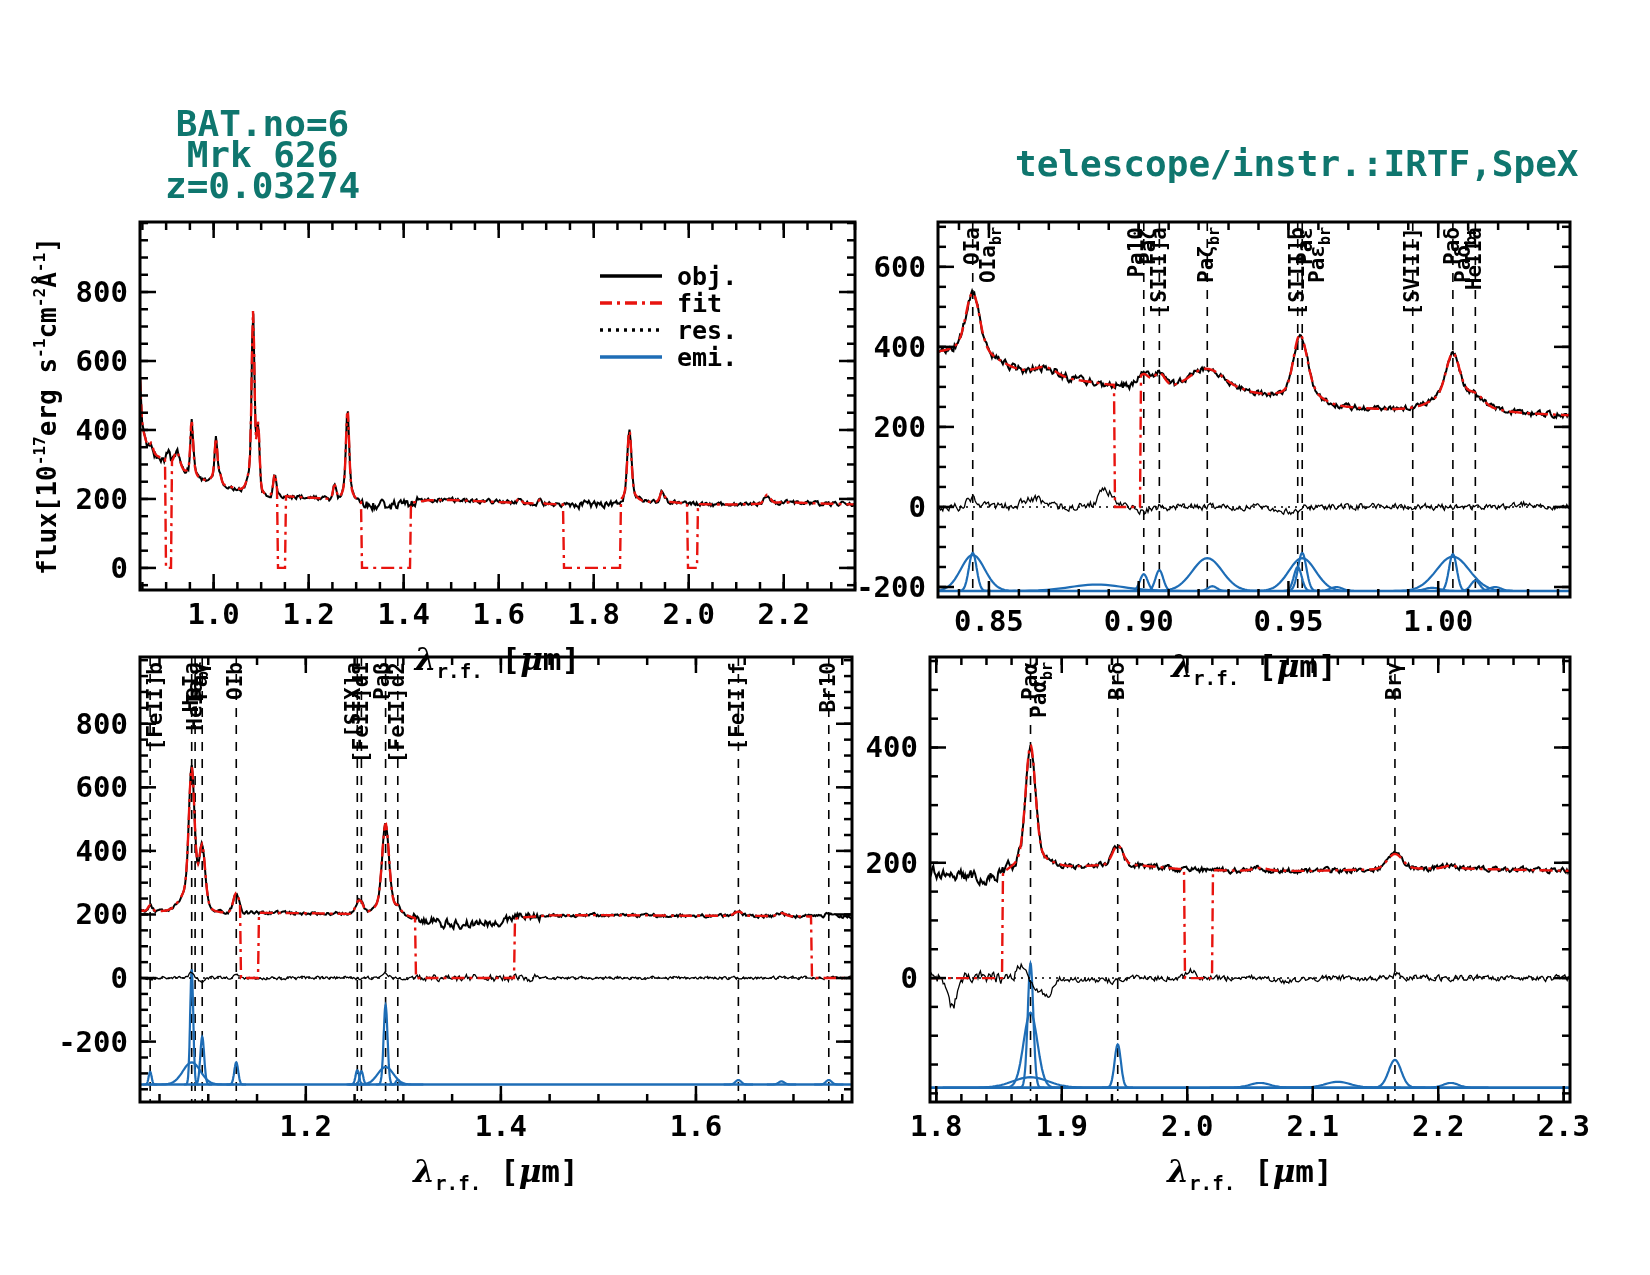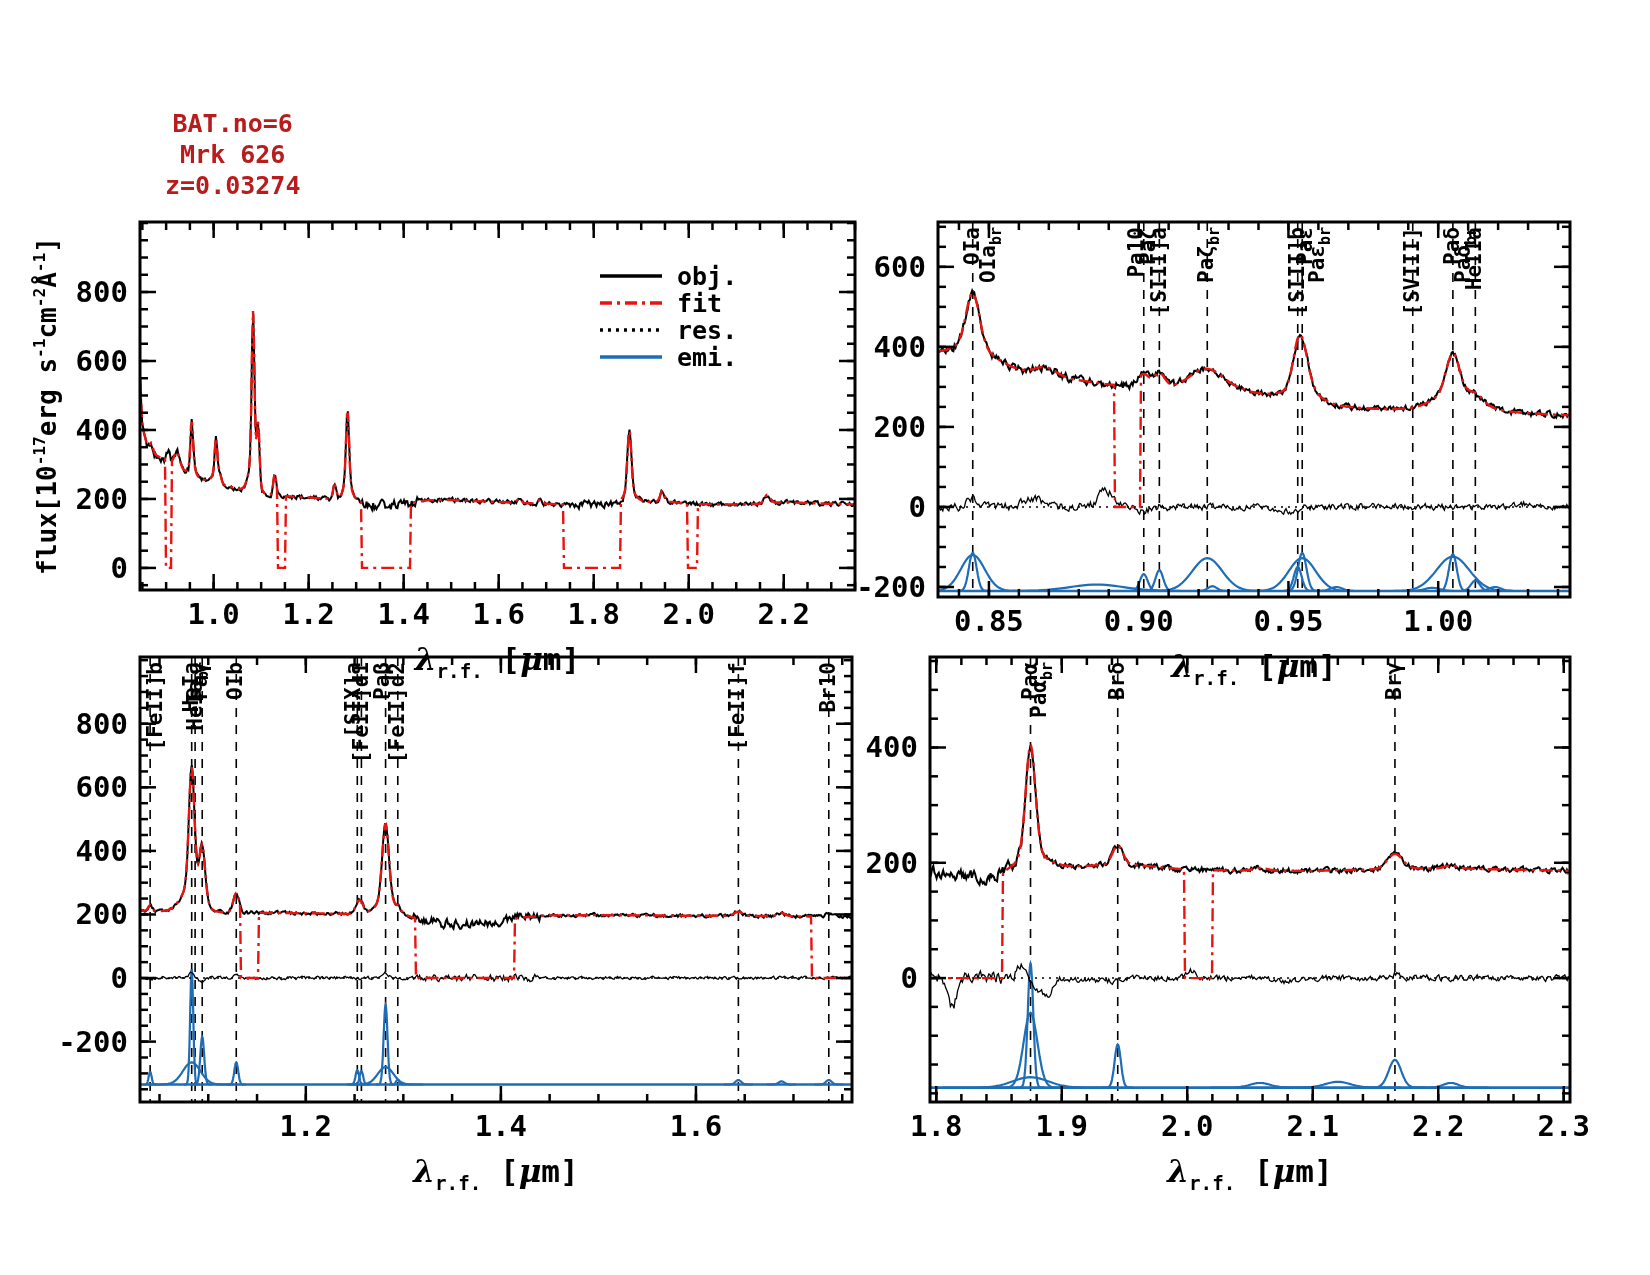--- a/index.html
+++ b/index.html
@@ -1,35 +1,36 @@
 <!DOCTYPE html>
 <html><head>
 <meta charset="utf-8">
 <style>
   html,body{margin:0;padding:0;background:#ffffff;}
   .fig{position:relative;width:1650px;height:1275px;background:#ffffff;
        font-family:"DejaVu Sans Mono",monospace;overflow:hidden;}
-  .ann{position:absolute;font-weight:bold;font-size:25px;line-height:31px;color:#b91c1c;}
+  .ann{position:absolute;font-weight:bold;font-size:36px;line-height:31px;color:#0f766e;}
   .ann-left{left:165px;top:108px;text-align:center;}
   .ann-right{left:1015px;top:148px;text-align:left;}
   svg text{fill:#000;}
 </style>
 </head>
 <body>
 <div class="fig">
 
 
 
 <div class="ann ann-left">
   <div>BAT.no=6</div>
   <div>Mrk 626</div>
   <div>z=0.03274</div>
 </div>
 
 <div class="ann ann-right">
+  <div>telescope/instr.:IRTF,SpeX</div>
 </div>
 
 <svg id="fig-svg" width="1650" height="1275" viewBox="0 0 1650 1275">
       <g>
         <clipPath id="clip0">
           <rect x="140" y="222" width="715" height="368"></rect>
         </clipPath>
         <g clip-path="url(#clip0)">
           <path d="M140.0 375.3L141.1 400.5L142.2 423.1L143.3 428.5L144.4 434.2L145.5 438.2L146.6 445.0L147.7 445.6L148.8 443.9L149.9 445.5L151.0 444.1L152.1 447.9L153.2 451.6L154.3 456.6L155.4 453.9L156.5 458.0L157.6 457.9L158.7 457.2L159.8 459.4L160.9 461.7L162.0 458.2L163.1 458.2L164.2 461.9L165.3 458.3L166.4 452.8L167.5 453.1L168.6 450.0L169.7 452.0L170.8 459.8L171.9 459.1L173.0 456.7L174.1 455.6L175.2 455.9L176.3 451.3L177.4 449.2L178.5 455.5L179.6 457.9L180.7 462.9L181.8 465.7L182.9 467.1L184.0 471.4L185.1 472.8L186.2 472.5L187.3 468.7L188.4 470.0L189.5 459.7L190.6 438.1L191.7 419.0L192.8 435.7L193.9 453.1L195.0 465.6L196.1 471.8L197.2 473.6L198.3 475.0L199.4 477.4L200.5 477.2L201.6 480.3L202.7 478.6L203.8 479.1L204.9 478.5L206.0 480.9L207.1 480.4L208.2 480.2L209.3 479.0L210.4 478.0L211.5 477.0L212.6 475.8L213.7 468.6L214.8 450.3L215.9 436.2L217.0 447.1L218.1 463.2L219.2 471.2L220.3 473.3L221.4 478.1L222.5 482.1L223.6 485.2L224.7 486.1L225.8 487.1L226.9 488.2L228.0 488.5L229.1 487.2L230.2 487.6L231.3 486.6L232.4 489.0L233.5 490.2L234.6 488.2L235.7 489.6L236.8 490.2L237.9 489.9L239.0 488.2L240.1 490.3L241.2 491.2L242.3 488.0L243.4 487.6L244.5 487.6L245.6 484.1L246.7 479.7L247.8 476.0L248.9 470.8L250.0 456.3L251.1 412.8L252.2 338.9L253.3 313.6L254.4 369.3L255.5 427.5L256.6 436.4L257.7 422.8L258.8 431.4L259.9 461.9L261.0 482.8L262.1 491.6L263.2 491.0L264.3 493.1L265.4 493.7L266.5 496.0L267.6 496.3L268.7 496.7L269.8 497.3L270.9 497.3L272.0 492.0L273.1 483.7L274.2 475.5L275.3 475.8L276.4 482.9L277.5 491.2L278.6 493.3L279.7 494.2L280.8 496.1L281.9 497.5L283.0 498.2L284.1 496.6L285.2 497.3L286.3 496.8L287.4 495.2L288.5 496.9L289.6 497.5L290.7 496.7L291.8 498.5L292.9 495.9L294.0 496.4L295.1 497.9L296.2 498.9L297.3 496.0L298.4 496.1L299.5 495.4L300.6 498.1L301.7 495.8L302.8 497.9L303.9 498.2L305.0 498.4L306.1 497.9L307.2 497.9L308.3 497.7L309.4 498.0L310.5 496.8L311.6 497.6L312.7 497.7L313.8 496.1L314.9 498.1L316.0 496.5L317.1 498.7L318.2 500.0L319.3 498.5L320.4 499.3L321.5 498.3L322.6 496.7L323.7 497.0L324.8 496.2L325.9 496.8L327.0 497.6L328.1 498.2L329.2 500.4L330.3 499.1L331.4 497.0L332.5 494.3L333.6 486.1L334.7 484.4L335.8 487.6L336.9 492.4L338.0 498.0L339.1 496.5L340.2 496.8L341.3 495.6L342.4 490.8L343.5 486.6L344.6 474.3L345.7 449.6L346.8 418.7L347.9 411.3L349.0 439.3L350.1 468.4L351.2 483.4L352.3 489.8L353.4 492.7L354.5 496.9L355.6 498.1L356.7 498.6L357.8 498.4L358.9 499.4L360.0 502.2L361.1 502.7L362.2 500.2L363.3 505.2L364.4 507.4L365.5 507.5L366.6 501.7L367.7 506.7L368.8 504.2L369.9 505.8L371.0 507.1L372.1 509.7L373.2 503.1L374.3 509.0L375.4 506.6L376.5 508.9L377.6 506.8L378.7 505.5L379.8 503.2L380.9 500.6L382.0 499.6L383.1 500.4L384.2 502.3L385.3 507.6L386.4 507.2L387.5 507.4L388.6 507.2L389.7 505.6L390.8 509.2L391.9 503.9L393.0 504.3L394.1 500.9L395.2 505.0L396.3 508.0L397.4 508.3L398.5 503.0L399.6 501.6L400.7 500.2L401.8 503.2L402.9 503.1L404.0 500.3L405.1 503.8L406.2 501.0L407.3 501.1L408.4 506.3L409.5 505.3L410.6 506.3L411.7 501.1L412.8 505.6L413.9 504.9L415.0 506.1L416.1 501.6L417.2 497.5L418.3 499.5L419.4 499.0L420.5 499.4L421.6 498.9L422.7 501.2L423.8 501.2L424.9 499.5L426.0 500.3L427.1 499.7L428.2 498.5L429.3 500.0L430.4 500.9L431.5 501.7L432.6 502.3L433.7 501.5L434.8 500.1L435.9 500.7L437.0 501.7L438.1 499.1L439.2 498.7L440.3 501.1L441.4 499.2L442.5 500.7L443.6 499.3L444.7 498.7L445.8 499.5L446.9 499.2L448.0 499.2L449.1 498.3L450.2 498.6L451.3 498.9L452.4 497.7L453.5 500.7L454.6 502.1L455.7 499.4L456.8 500.3L457.9 498.9L459.0 500.6L460.1 501.3L461.2 500.6L462.3 501.1L463.4 499.1L464.5 498.8L465.6 501.5L466.7 499.4L467.8 501.1L468.9 501.4L470.0 502.1L471.1 499.9L472.2 499.4L473.3 501.7L474.4 500.9L475.5 500.3L476.6 499.4L477.7 502.1L478.8 502.7L479.9 503.5L481.0 502.0L482.1 500.5L483.2 500.1L484.3 501.9L485.4 501.2L486.5 501.0L487.6 499.5L488.7 498.8L489.8 499.9L490.9 502.3L492.0 503.5L493.1 503.4L494.2 501.7L495.3 500.7L496.4 499.5L497.5 501.1L498.6 501.9L499.7 500.5L500.8 502.1L501.9 503.0L503.0 501.4L504.1 503.1L505.2 502.3L506.3 501.7L507.4 500.2L508.5 501.0L509.6 501.7L510.7 503.6L511.8 501.5L512.9 502.9L514.0 503.5L515.1 501.5L516.2 503.1L517.3 501.0L518.4 498.9L519.5 499.0L520.6 499.0L521.7 500.4L522.8 501.1L523.9 504.1L525.0 504.4L526.1 503.6L527.2 501.7L528.3 503.3L529.4 503.8L530.5 504.9L531.6 503.6L532.7 505.2L533.8 504.7L534.9 504.9L536.0 505.7L537.1 503.1L538.2 500.6L539.3 498.9L540.4 498.6L541.5 500.6L542.6 503.5L543.7 505.4L544.8 502.8L545.9 504.8L547.0 503.6L548.1 504.1L549.2 502.2L550.3 503.4L551.4 504.7L552.5 504.5L553.6 506.1L554.7 505.3L555.8 503.3L556.9 503.3L558.0 503.4L559.1 503.7L560.2 505.8L561.3 506.9L562.4 505.1L563.5 503.8L564.6 503.2L565.7 504.3L566.8 502.9L567.9 503.8L569.0 503.8L570.1 506.3L571.2 504.1L572.3 503.4L573.4 504.7L574.5 507.0L575.6 504.7L576.7 506.1L577.8 506.6L578.9 508.6L580.0 503.6L581.1 502.7L582.2 505.3L583.3 502.3L584.4 500.5L585.5 501.5L586.6 501.7L587.7 502.9L588.8 500.8L589.9 502.9L591.0 506.6L592.1 503.8L593.2 503.1L594.3 501.3L595.4 503.8L596.5 506.3L597.6 502.6L598.7 503.0L599.8 504.5L600.9 502.5L602.0 505.6L603.1 506.8L604.2 508.0L605.3 503.4L606.4 502.4L607.5 504.2L608.6 505.5L609.7 503.8L610.8 501.6L611.9 505.4L613.0 503.0L614.1 502.4L615.2 502.4L616.3 501.0L617.4 503.7L618.5 503.3L619.6 503.9L620.7 501.8L621.8 501.4L622.9 501.1L624.0 494.3L625.1 491.2L626.2 476.1L627.3 456.1L628.4 437.0L629.5 429.6L630.6 440.3L631.7 460.5L632.8 478.3L633.9 489.3L635.0 494.6L636.1 497.3L637.2 496.8L638.3 496.9L639.4 496.6L640.5 497.8L641.6 498.9L642.7 501.5L643.8 501.7L644.9 500.1L646.0 500.1L647.1 501.3L648.2 500.6L649.3 501.9L650.4 502.8L651.5 501.9L652.6 500.5L653.7 499.8L654.8 501.1L655.9 502.8L657.0 502.6L658.1 502.1L659.2 500.2L660.3 494.4L661.4 490.7L662.5 492.0L663.6 494.1L664.7 497.8L665.8 497.7L666.9 498.8L668.0 502.4L669.1 503.0L670.2 504.0L671.3 503.2L672.4 503.7L673.5 501.3L674.6 500.4L675.7 502.5L676.8 503.5L677.9 502.0L679.0 501.9L680.1 503.3L681.2 503.2L682.3 502.5L683.4 502.4L684.5 501.4L685.6 501.4L686.7 503.1L687.8 504.7L688.9 503.1L690.0 502.4L691.1 504.5L692.2 502.6L693.3 501.8L694.4 504.4L695.5 505.0L696.6 502.6L697.7 505.0L698.8 504.6L699.9 505.7L701.0 503.3L702.1 502.2L703.2 504.8L704.3 504.6L705.4 502.9L706.5 502.8L707.6 504.6L708.7 505.3L709.8 503.6L710.9 505.7L712.0 504.1L713.1 506.1L714.2 504.5L715.3 504.4L716.4 504.0L717.5 503.5L718.6 502.5L719.7 503.5L720.8 502.3L721.9 505.0L723.0 503.9L724.1 504.8L725.2 504.7L726.3 504.6L727.4 504.5L728.5 505.5L729.6 505.2L730.7 505.6L731.8 504.9L732.9 504.6L734.0 503.2L735.1 505.3L736.2 504.3L737.3 505.7L738.4 504.8L739.5 503.8L740.6 503.1L741.7 504.9L742.8 503.9L743.9 504.6L745.0 502.8L746.1 502.4L747.2 503.8L748.3 504.8L749.4 504.2L750.5 503.1L751.6 504.8L752.7 503.9L753.8 502.2L754.9 503.3L756.0 504.9L757.1 505.8L758.2 503.3L759.3 502.6L760.4 503.7L761.5 503.9L762.6 501.5L763.7 498.3L764.8 497.5L765.9 497.2L767.0 496.9L768.1 496.5L769.2 497.7L770.3 500.5L771.4 501.5L772.5 500.6L773.6 501.9L774.7 501.1L775.8 503.7L776.9 503.0L778.0 504.4L779.1 504.9L780.2 504.4L781.3 501.6L782.4 502.8L783.5 503.3L784.6 502.1L785.7 500.4L786.8 499.8L787.9 502.5L789.0 501.7L790.1 501.6L791.2 501.5L792.3 502.1L793.4 500.9L794.5 503.6L795.6 501.7L796.7 501.2L797.8 501.3L798.9 502.9L800.0 503.6L801.1 504.1L802.2 503.3L803.3 503.9L804.4 503.9L805.5 502.1L806.6 502.4L807.7 501.0L808.8 502.1L809.9 504.2L811.0 502.5L812.1 503.6L813.2 502.2L814.3 501.4L815.4 501.1L816.5 501.7L817.6 501.2L818.7 504.2L819.8 505.7L820.9 505.1L822.0 505.3L823.1 505.2L824.2 503.7L825.3 502.5L826.4 502.3L827.5 502.8L828.6 502.2L829.7 504.8L830.8 506.0L831.9 503.7L833.0 502.2L834.1 502.6L835.2 501.8L836.3 503.0L837.4 505.1L838.5 505.8L839.6 504.9L840.7 502.6L841.8 501.8L842.9 501.7L844.0 502.5L845.1 503.2L846.2 504.3L847.3 505.0L848.4 504.4L849.5 502.9L850.6 504.4L851.7 506.0L852.8 506.0L853.9 503.4" fill="none" stroke="#000000" stroke-width="2"></path>
           <path d="M140.0 378.3L141.0 400.0L142.0 420.5L143.0 428.6L144.0 433.1L145.0 437.0L146.0 440.6L147.0 443.7L148.0 445.4L149.0 445.6L150.0 444.1L151.0 442.7L152.0 444.1L153.0 448.0L154.0 451.6L155.0 453.6L156.0 454.9L157.0 455.7L158.0 456.3L159.0 456.9L160.0 457.5L161.0 458.0L162.0 458.6L163.0 459.2L164.0 459.7L165.0 459.1L166.0 567.9L167.0 567.9L168.0 567.9L169.0 567.9L170.0 567.9L171.0 567.9L172.0 460.8L173.0 459.2L174.0 456.7L175.0 454.1L176.0 452.2L177.0 451.8L178.0 453.3L179.0 456.3L180.0 460.1L181.0 463.8L182.0 466.7L183.0 468.8L184.0 470.0L185.0 470.5L186.0 470.5L187.0 469.9L188.0 468.4L189.0 464.1L190.0 449.6L191.0 425.9L192.0 422.1L193.0 440.1L194.0 457.3L195.0 467.4L196.0 472.2L197.0 474.6L198.0 476.2L199.0 477.3L200.0 478.1L201.0 478.7L202.0 479.1L203.0 479.4L204.0 479.7L205.0 480.0L206.0 480.2L207.0 480.3L208.0 480.2L209.0 479.8L210.0 479.0L211.0 477.7L212.0 475.9L213.0 472.7L214.0 464.0L215.0 447.6L216.0 437.9L217.0 448.1L218.0 462.5L219.0 468.8L220.0 472.3L221.0 476.8L222.0 480.9L223.0 483.2L224.0 484.4L225.0 485.1L226.0 485.5L227.0 485.8L228.0 486.1L229.0 486.4L230.0 486.7L231.0 486.9L232.0 487.2L233.0 487.5L234.0 487.7L235.0 488.0L236.0 488.2L237.0 488.5L238.0 488.7L239.0 488.8L240.0 488.9L241.0 488.8L242.0 488.5L243.0 487.8L244.0 486.6L245.0 484.7L246.0 482.1L247.0 478.7L248.0 474.6L249.0 468.9L250.0 455.7L251.0 418.2L252.0 352.7L253.0 311.1L254.0 343.7L255.0 408.0L256.0 439.6L257.0 432.8L258.0 421.5L259.0 434.7L260.0 462.6L261.0 481.8L262.0 489.2L263.0 491.7L264.0 492.8L265.0 493.5L266.0 493.9L267.0 494.2L268.0 494.4L269.0 494.5L270.0 494.6L271.0 494.1L272.0 491.7L273.0 485.2L274.0 476.7L275.0 474.1L276.0 480.5L277.0 489.0L278.0 567.9L279.0 567.9L280.0 567.9L281.0 567.9L282.0 567.9L283.0 567.9L284.0 567.9L285.0 567.9L286.0 496.3L287.0 496.3L288.0 496.4L289.0 496.4L290.0 496.5L291.0 496.5L292.0 496.6L293.0 496.7L294.0 496.7L295.0 496.8L296.0 496.8L297.0 496.9L298.0 497.0L299.0 497.0L300.0 497.1L301.0 497.1L302.0 497.2L303.0 497.2L304.0 497.3L305.0 497.4L306.0 497.4L307.0 497.5L308.0 497.5L309.0 497.6L310.0 497.6L311.0 497.7L312.0 497.8L313.0 497.8L314.0 497.9L315.0 497.9L316.0 498.0L317.0 498.1L318.0 498.1L319.0 498.2L320.0 498.2L321.0 498.3L322.0 498.3L323.0 498.4L324.0 498.5L325.0 498.5L326.0 498.6L327.0 498.6L328.0 498.7L329.0 498.7L330.0 498.7L331.0 498.2L332.0 495.5L333.0 490.3L334.0 486.2L335.0 485.4L336.0 487.7L337.0 492.8L338.0 496.4L339.0 497.0L340.0 496.1L341.0 494.6L342.0 492.7L343.0 489.8L344.0 483.4L345.0 467.8L346.0 440.1L347.0 414.4L348.0 413.9L349.0 439.2L350.0 467.3L351.0 483.5L352.0 490.2L353.0 493.2L354.0 495.3L355.0 496.9L356.0 498.2L357.0 499.3L358.0 500.2L359.0 500.9L360.0 501.4L361.0 501.9L362.0 567.9L363.0 567.9L364.0 567.9L365.0 567.9L366.0 567.9L367.0 567.9L368.0 567.9L369.0 567.9L370.0 567.9L371.0 567.9L372.0 567.9L373.0 567.9L374.0 567.9L375.0 567.9L376.0 567.9L377.0 567.9L378.0 567.9L379.0 567.9L380.0 567.9L381.0 567.9L382.0 567.9L383.0 567.9L384.0 567.9L385.0 567.9L386.0 567.9L387.0 567.9L388.0 567.9L389.0 567.9L390.0 567.9L391.0 567.9L392.0 567.9L393.0 567.9L394.0 567.9L395.0 567.9L396.0 567.9L397.0 567.9L398.0 567.9L399.0 567.9L400.0 567.9L401.0 567.9L402.0 567.9L403.0 567.9L404.0 567.9L405.0 567.9L406.0 567.9L407.0 567.9L408.0 567.9L409.0 567.9L410.0 567.9L411.0 502.7L412.0 502.6L413.0 502.4L414.0 502.3L415.0 502.1L416.0 502.0L417.0 501.8L418.0 501.7L419.0 501.6L420.0 501.4L421.0 501.3L422.0 501.1L423.0 501.0L424.0 500.8L425.0 500.7L426.0 500.5L427.0 500.4L428.0 500.3L429.0 500.3L430.0 500.3L431.0 500.3L432.0 500.3L433.0 500.2L434.0 500.2L435.0 500.2L436.0 500.2L437.0 500.2L438.0 500.2L439.0 500.2L440.0 500.1L441.0 500.1L442.0 500.1L443.0 500.1L444.0 500.1L445.0 500.1L446.0 500.1L447.0 500.0L448.0 500.0L449.0 500.0L450.0 500.0L451.0 500.0L452.0 500.0L453.0 500.1L454.0 500.1L455.0 500.1L456.0 500.2L457.0 500.2L458.0 500.3L459.0 500.3L460.0 500.4L461.0 500.4L462.0 500.5L463.0 500.5L464.0 500.5L465.0 500.6L466.0 500.6L467.0 500.7L468.0 500.7L469.0 500.8L470.0 500.8L471.0 500.8L472.0 500.9L473.0 500.9L474.0 501.0L475.0 501.0L476.0 501.1L477.0 501.1L478.0 501.2L479.0 501.2L480.0 501.2L481.0 501.3L482.0 501.3L483.0 501.4L484.0 501.4L485.0 501.5L486.0 501.5L487.0 501.5L488.0 501.6L489.0 501.6L490.0 501.7L491.0 501.7L492.0 501.8L493.0 501.8L494.0 501.8L495.0 501.9L496.0 501.9L497.0 502.0L498.0 502.0L499.0 502.1L500.0 502.1L501.0 502.2L502.0 502.2L503.0 502.2L504.0 502.3L505.0 502.3L506.0 502.4L507.0 502.4L508.0 502.5L509.0 502.5L510.0 502.5L511.0 502.6L512.0 502.6L513.0 502.7L514.0 502.6L515.0 502.4L516.0 501.8L517.0 500.6L518.0 499.1L519.0 498.2L520.0 498.4L521.0 499.7L522.0 501.2L523.0 502.3L524.0 502.9L525.0 503.1L526.0 503.2L527.0 503.2L528.0 503.2L529.0 503.3L530.0 503.3L531.0 503.3L532.0 503.4L533.0 503.4L534.0 503.4L535.0 503.4L536.0 503.2L537.0 502.6L538.0 501.6L539.0 500.4L540.0 499.5L541.0 499.7L542.0 500.8L543.0 502.1L544.0 503.1L545.0 503.5L546.0 503.7L547.0 503.8L548.0 503.9L549.0 503.9L550.0 503.9L551.0 504.0L552.0 504.0L553.0 504.1L554.0 504.1L555.0 504.2L556.0 504.2L557.0 504.2L558.0 504.3L559.0 504.3L560.0 504.4L561.0 504.4L562.0 504.5L563.0 504.5L564.0 567.9L565.0 567.9L566.0 567.9L567.0 567.9L568.0 567.9L569.0 567.9L570.0 567.9L571.0 567.9L572.0 567.9L573.0 567.9L574.0 567.9L575.0 567.9L576.0 567.9L577.0 567.9L578.0 567.9L579.0 567.9L580.0 567.9L581.0 567.9L582.0 567.9L583.0 567.9L584.0 567.9L585.0 567.9L586.0 567.9L587.0 567.9L588.0 567.9L589.0 567.9L590.0 567.9L591.0 567.9L592.0 567.9L593.0 567.9L594.0 567.9L595.0 567.9L596.0 567.9L597.0 567.9L598.0 567.9L599.0 567.9L600.0 567.9L601.0 567.9L602.0 567.9L603.0 567.9L604.0 567.9L605.0 567.9L606.0 567.9L607.0 567.9L608.0 567.9L609.0 567.9L610.0 567.9L611.0 567.9L612.0 567.9L613.0 567.9L614.0 567.9L615.0 567.9L616.0 567.9L617.0 567.9L618.0 567.9L619.0 567.9L620.0 567.9L621.0 499.3L622.0 498.1L623.0 496.6L624.0 494.4L625.0 490.0L626.0 480.6L627.0 464.3L628.0 444.5L629.0 431.1L630.0 432.9L631.0 448.7L632.0 468.2L633.0 482.7L634.0 490.4L635.0 493.9L636.0 495.6L637.0 496.8L638.0 497.8L639.0 498.7L640.0 499.4L641.0 500.0L642.0 500.5L643.0 500.9L644.0 501.2L645.0 501.4L646.0 501.6L647.0 501.7L648.0 501.7L649.0 501.7L650.0 501.8L651.0 501.7L652.0 501.7L653.0 501.7L654.0 501.7L655.0 501.6L656.0 501.5L657.0 501.2L658.0 500.3L659.0 498.6L660.0 496.0L661.0 493.1L662.0 491.3L663.0 491.5L664.0 493.6L665.0 496.4L666.0 499.0L667.0 500.5L668.0 501.3L669.0 501.7L670.0 501.9L671.0 502.0L672.0 502.1L673.0 502.2L674.0 502.3L675.0 502.4L676.0 502.5L677.0 502.6L678.0 502.7L679.0 502.8L680.0 502.9L681.0 503.0L682.0 503.1L683.0 503.2L684.0 503.3L685.0 503.4L686.0 503.5L687.0 503.6L688.0 567.9L689.0 567.9L690.0 567.9L691.0 567.9L692.0 567.9L693.0 567.9L694.0 567.9L695.0 567.9L696.0 567.9L697.0 567.9L698.0 504.0L699.0 504.1L700.0 504.1L701.0 504.1L702.0 504.2L703.0 504.2L704.0 504.2L705.0 504.2L706.0 504.3L707.0 504.3L708.0 504.3L709.0 504.4L710.0 504.4L711.0 504.4L712.0 504.5L713.0 504.5L714.0 504.5L715.0 504.5L716.0 504.5L717.0 504.5L718.0 504.5L719.0 504.5L720.0 504.5L721.0 504.5L722.0 504.5L723.0 504.5L724.0 504.5L725.0 504.5L726.0 504.5L727.0 504.5L728.0 504.5L729.0 504.5L730.0 504.5L731.0 504.5L732.0 504.5L733.0 504.5L734.0 504.5L735.0 504.5L736.0 504.5L737.0 504.4L738.0 504.4L739.0 504.4L740.0 504.4L741.0 504.3L742.0 504.3L743.0 504.3L744.0 504.2L745.0 504.2L746.0 504.2L747.0 504.2L748.0 504.1L749.0 504.1L750.0 504.1L751.0 504.0L752.0 504.0L753.0 504.0L754.0 504.0L755.0 503.9L756.0 503.9L757.0 503.9L758.0 503.8L759.0 503.7L760.0 503.5L761.0 503.0L762.0 502.1L763.0 500.9L764.0 499.2L765.0 497.3L766.0 495.6L767.0 494.7L768.0 494.8L769.0 495.8L770.0 497.5L771.0 499.2L772.0 500.6L773.0 501.6L774.0 502.2L775.0 502.5L776.0 502.5L777.0 502.5L778.0 502.5L779.0 502.4L780.0 502.3L781.0 502.3L782.0 502.2L783.0 502.1L784.0 502.1L785.0 502.1L786.0 502.2L787.0 502.2L788.0 502.2L789.0 502.3L790.0 502.3L791.0 502.4L792.0 502.4L793.0 502.5L794.0 502.5L795.0 502.5L796.0 502.6L797.0 502.6L798.0 502.7L799.0 502.7L800.0 502.8L801.0 502.8L802.0 502.8L803.0 502.9L804.0 502.9L805.0 503.0L806.0 503.0L807.0 503.1L808.0 503.1L809.0 503.1L810.0 503.2L811.0 503.2L812.0 503.2L813.0 503.2L814.0 503.3L815.0 503.3L816.0 503.3L817.0 503.4L818.0 503.4L819.0 503.4L820.0 503.5L821.0 503.5L822.0 503.5L823.0 503.5L824.0 503.6L825.0 503.6L826.0 503.6L827.0 503.7L828.0 503.7L829.0 503.7L830.0 503.7L831.0 503.8L832.0 503.8L833.0 503.8L834.0 503.9L835.0 503.9L836.0 503.9L837.0 503.9L838.0 504.0L839.0 504.0L840.0 504.0L841.0 504.1L842.0 504.1L843.0 504.1L844.0 504.1L845.0 504.2L846.0 504.2L847.0 504.2L848.0 504.3L849.0 504.3L850.0 504.3L851.0 504.4L852.0 504.4L853.0 504.4L854.0 504.4L855.0 504.5" fill="none" stroke="#e8140f" stroke-width="2.4" stroke-dasharray="13 5 3 5"></path>

